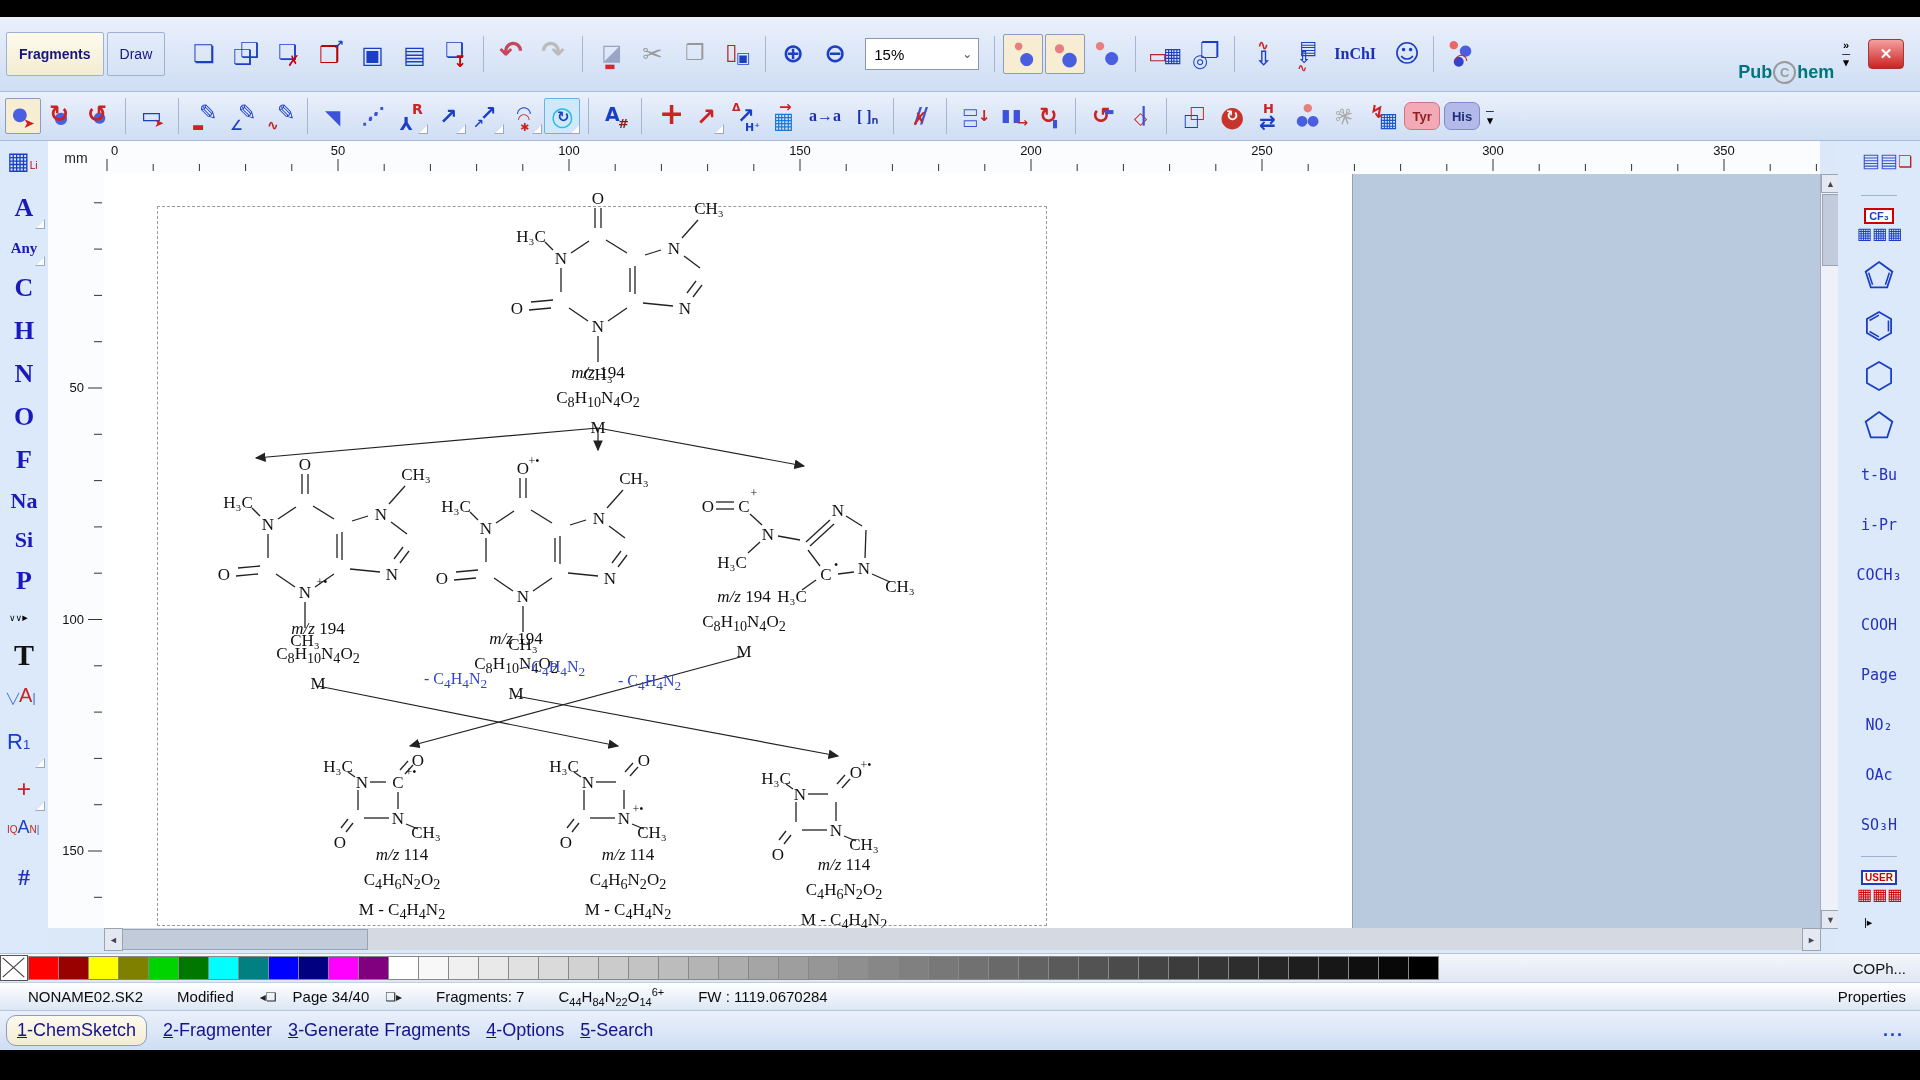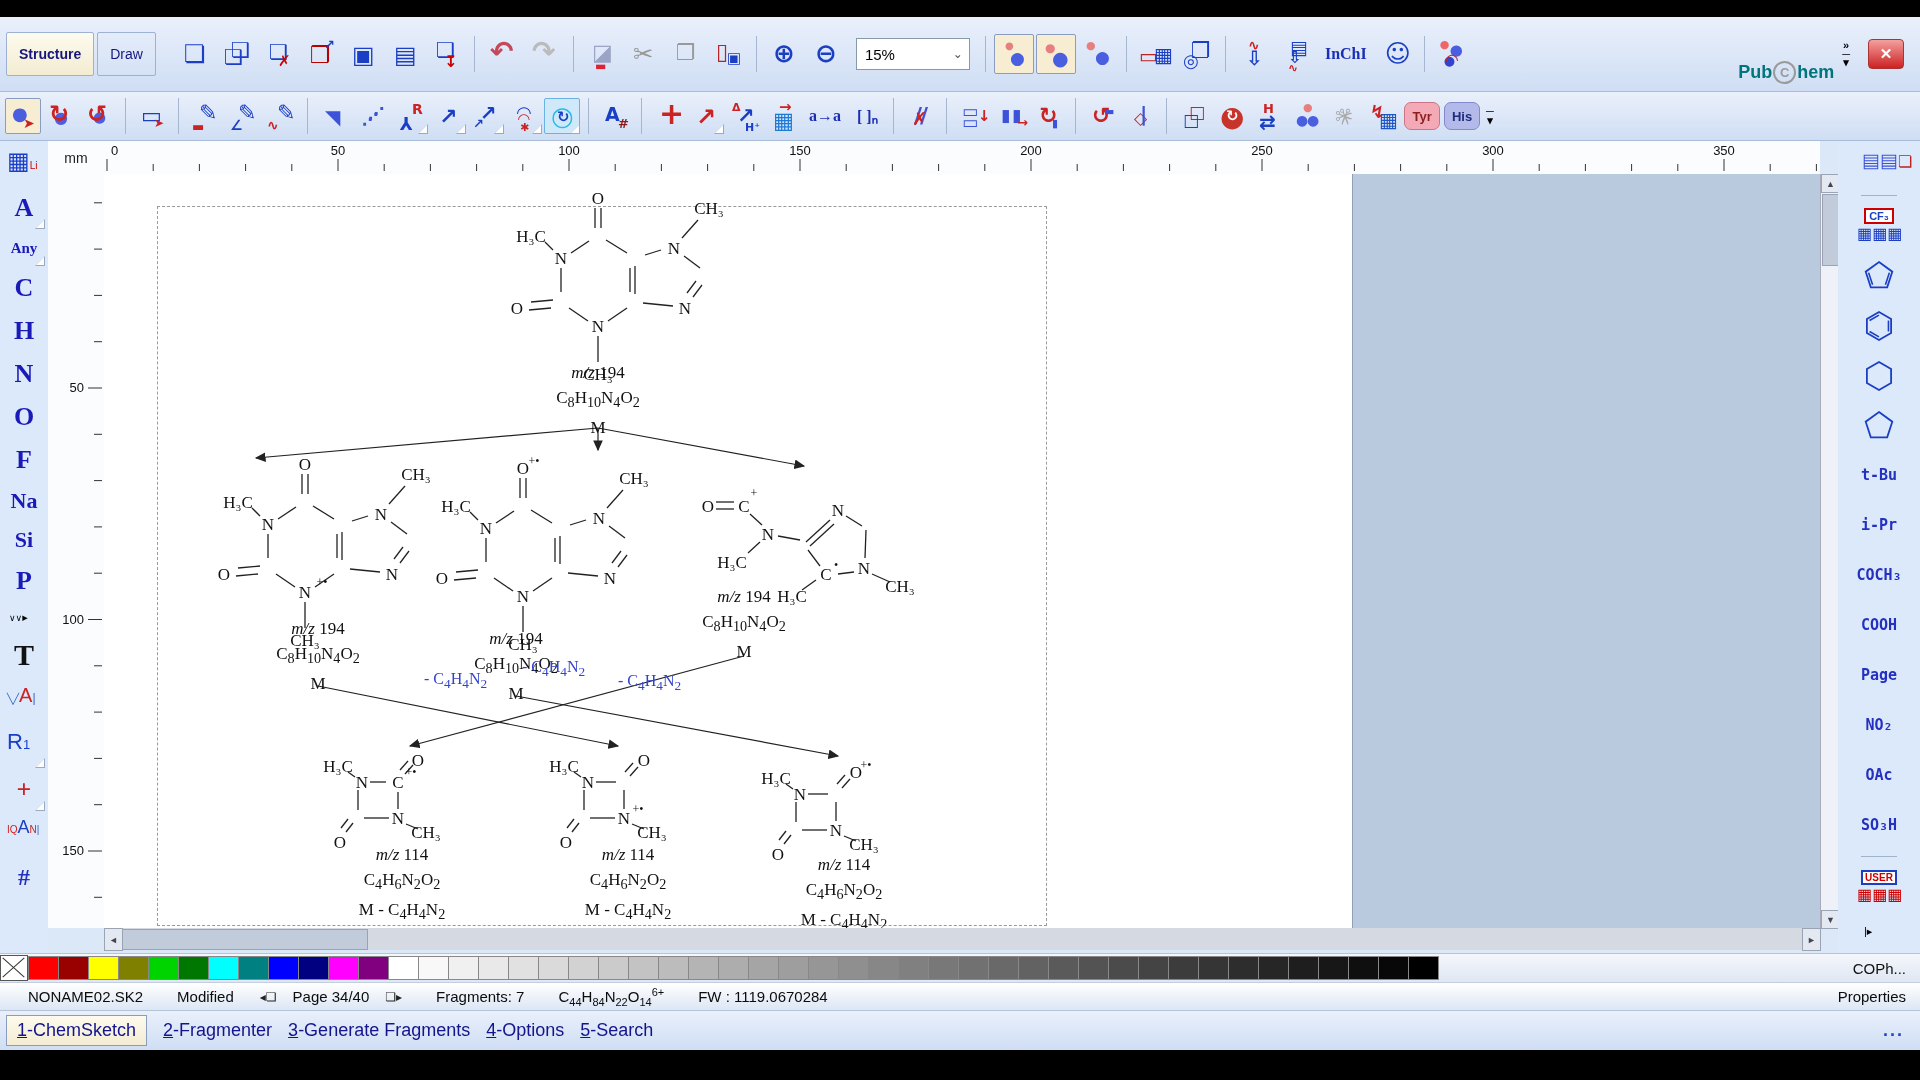--- a/index.html
+++ b/index.html
@@ -44,21 +44,21 @@
        font-weight:bold;padding:0 4px;flex:0 0 auto;}
 
   
   #main{position:relative;width:1920px;height:812px;background:#dbe8f8;}
   #lsb{position:absolute;left:0;top:0;width:48px;height:812px;background:#dce9fb;
        display:flex;flex-direction:column;align-items:center;padding-top:2px;box-sizing:border-box;}
   #rsb{position:absolute;left:1838px;top:0;width:82px;height:812px;background:#dce9fb;
        display:flex;flex-direction:column;align-items:center;padding-top:4px;box-sizing:border-box;}
   .sbtn{position:relative;width:40px;display:flex;align-items:center;justify-content:center;flex:0 0 auto;}
   .el{font-family:"Liberation Serif",serif;font-weight:bold;color:#1a1ab8;}
-  .gtext{font-family:"DejaVu Sans Mono",monospace;font-weight:bold;color:#2330c0;font-size:15px;height:46px;}
+  .gtext{font-family:"DejaVu Sans Mono",monospace;font-weight:normal;color:#2330c0;font-size:15px;height:46px;}
   .sbsep{width:36px;height:1px;background:#9fb2cc;margin:4px 0;}
 
   #corner{position:absolute;left:48px;top:0;width:56px;height:33px;background:#fbfcfe;
           border-bottom:1px solid #8fa0b8;font-size:14px;color:#222;
           display:flex;align-items:center;justify-content:center;}
   #hruler{position:absolute;left:104px;top:0;width:1716px;height:33px;background:#fbfcfe;
           border-bottom:1px solid #8fa0b8;}
   #vruler{position:absolute;left:48px;top:33px;width:56px;height:754px;background:#fbfcfe;}
   #canvas{position:absolute;left:104px;top:33px;width:1716px;height:754px;background:#b9cade;overflow:hidden;}
   #page{position:absolute;left:0;top:0;width:1248px;height:754px;background:#fff;border-right:1px solid #8fa0b8;}
@@ -83,32 +83,32 @@
   #nocolor::before{transform:rotate(42deg);} #nocolor::after{transform:rotate(-42deg);}
   #morelbl{margin-left:auto;margin-right:14px;font-size:15px;color:#111;}
   #statusrow{position:relative;width:1920px;height:27px;background:linear-gradient(#ffffff,#dce6f4);
              border-top:1px solid #c2cfe2;display:flex;align-items:center;font-size:15px;color:#0c0c0c;}
   #statusrow .sp{margin-left:34px;white-space:nowrap;}
   #statusrow sub{font-size:11px;} #statusrow sup{font-size:11px;}
   .navico{font-size:12px;color:#222;margin-left:26px;}
   #propslbl{margin-left:auto;margin-right:14px;}
   #tabsrow{position:relative;width:1920px;height:39px;background:linear-gradient(#eaf0fb,#cfdef4);
            border-top:1px solid #b6c4da;display:flex;align-items:center;font-size:18px;color:#14148c;}
-  .btab{margin-left:16px;white-space:nowrap;}
+  .btab{margin-left:16px;white-space:nowrap;border-radius:10px;}
   .btab.active{background:linear-gradient(#fdfbee,#f3ecd2);border:1px solid #8a9cc0;padding:4px 10px;margin-left:6px;}
   #tabovf{margin-left:auto;margin-right:16px;color:#2244cc;font-weight:bold;letter-spacing:2px;}
 </style>
 </head>
 <body>
 
 <div id="stage">
 <div id="app">
 
   <div id="tbar1" class="tbar">
-    <div class="tab-top active">Structure</div>
+    <div class="tab-top active">Fragments</div>
     <div class="tab-top">Draw</div>
     <span style="width:14px"></span>
   <div class="btn">
           <span style="position: absolute; display: inline-block; width: 30px; height: 30px; left: 3px; top: 3px;">
             <span class="ly" style="color: rgb(27, 63, 196); font-size: 24px; left: 6px; top: 4px;">❏</span>
           </span>
         </div>
         <div class="btn">
           <span style="position: absolute; display: inline-block; width: 30px; height: 30px; left: 3px; top: 3px;">
             <span class="ly" style="color: rgb(27, 63, 196); font-size: 21px; left: 11px; top: 2px;">❏</span>
@@ -860,21 +860,21 @@
           </div>
           <div class="sbtn gtext" style="margin-bottom: 4px;">t-Bu</div>
           <div class="sbtn gtext" style="margin-bottom: 4px; text-align: center;">i-Pr</div>
           <div class="sbtn gtext" style="margin-bottom: 4px;">COCH₃</div>
           <div class="sbtn gtext" style="margin-bottom: 4px;">COOH</div>
           <div class="sbtn gtext" style="margin-bottom: 4px;">Page</div>
           <div class="sbtn gtext" style="margin-bottom: 4px;">NO₂</div>
           <div class="sbtn gtext" style="margin-bottom: 4px;">OAc</div>
           <div class="sbtn gtext" style="margin-bottom: 4px;">SO₃H</div>
           <div class="sbsep"></div>
-          <div class="sbtn" style="height: 48px; margin-bottom: 9px;">
+          <div class="sbtn" style="height: 48px; margin-bottom: 0;">
             <span style="display: flex; flex-direction: column; align-items: center;">
               <span style="font-size: 10px; font-weight: bold; color: rgb(204, 0, 0); border: 2px solid rgb(27, 63, 196); padding: 0px 2px; background: rgb(255, 255, 255);">USER</span>
               <span style="position: relative; display: inline-block; width: 44px; height: 16px;"><span class="ly" style="color: rgb(204, 0, 0); font-size: 16px; left: 0px; top: 0px;">▦</span><span class="ly" style="color: rgb(204, 0, 0); font-size: 16px; left: 14px; top: 0px;">▦</span><span class="ly" style="color: rgb(204, 0, 0); font-size: 16px; left: 28px; top: 0px;">▦</span></span>
             </span>
           </div>
           <div class="sbtn" style="height: 26px; margin-bottom: 4px;">
             <span style="position: relative; display: inline-block; width: 30px; height: 20px;"><span class="ly" style="color: rgb(0, 0, 0); font-size: 11px; left: 8px; top: 4px;">|</span><span class="ly" style="color: rgb(0, 0, 0); font-size: 11px; left: 13px; top: 4px;">▸</span></span>
           </div>
         </div>
   </div>

